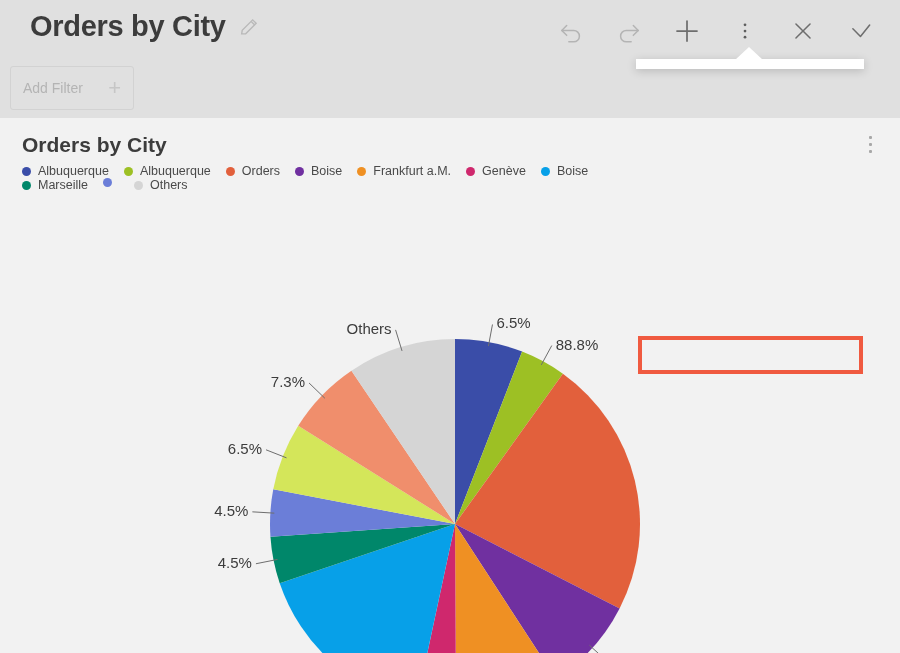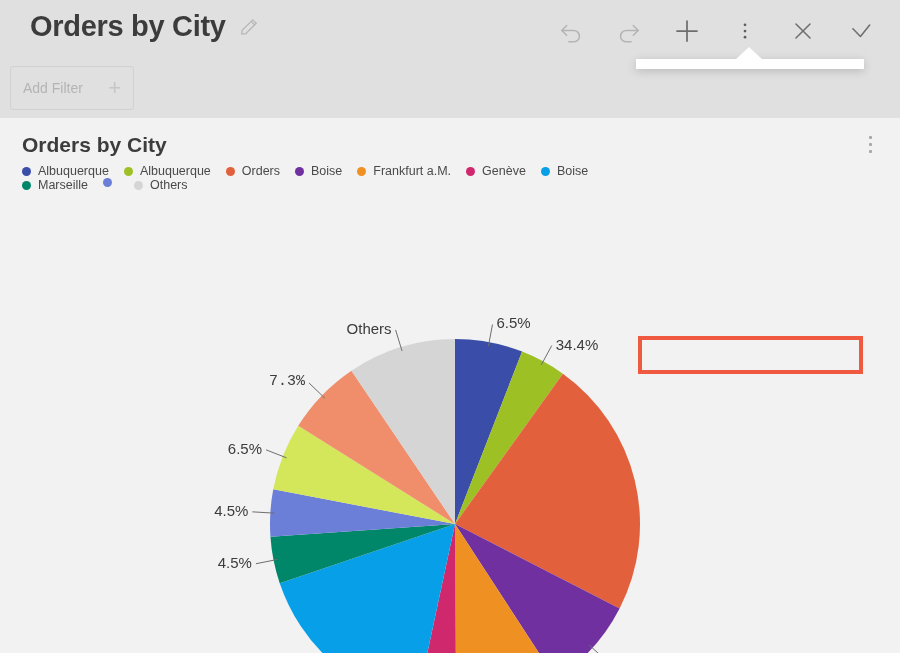--- a/index.html
+++ b/index.html
@@ -248,26 +248,26 @@
           <path d="M436.4231175474209,491.0441596896246 L434.1651539344002,512.9279802043857" stroke="#6e6e6e" stroke-width="1" fill="none"></path>
           <path d="M334.52899224175144,446.08418223356875 L319.8861073208593,462.50325410726225" stroke="#6e6e6e" stroke-width="1" fill="none"></path>
           <path d="M277.5031217384152,346.4380897819301 L255.9289155408745,350.74548191012053" stroke="#6e6e6e" stroke-width="1" fill="none"></path>
           <path d="M274.3254403185306,300.15087635303513 L252.3649966003409,298.83219834069683" stroke="#6e6e6e" stroke-width="1" fill="none"></path>
           <path d="M286.5208462671681,244.85036086667748 L266.04271708417195,236.81007323721286" stroke="#6e6e6e" stroke-width="1" fill="none"></path>
           <path d="M324.8394019247031,185.22552441500298 L309.0187767442802,169.9380190952796" stroke="#6e6e6e" stroke-width="1" fill="none"></path>
           <path d="M402.02579664399923,137.92564089733835 L395.58694319741346,116.88897846497065" stroke="#6e6e6e" stroke-width="1" fill="none"></path>
         </svg>
       <div id="pielabels">
           <div class="pct-label" style="top: 101.488px; left: 496.469px;">6.5%</div>
-          <div class="pct-label" style="top: 122.554px; left: 555.778px;">34.4%</div>
+          <div class="pct-label" style="top: 122.554px; left: 555.778px;">88.8%</div>
           <div class="pct-label" style="top: 436.977px; left: 609.729px;">9.1%</div>
           <div class="pct-label" style="top: 340.745px; left: 0px; width: 251.929px; text-align: right;">4.5%</div>
           <div class="pct-label" style="top: 288.832px; left: 0px; width: 248.365px; text-align: right;">4.5%</div>
           <div class="pct-label" style="top: 226.81px; left: 0px; width: 262.043px; text-align: right;">6.5%</div>
-          <div class="pct-label" style="top: 159.938px; left: 0px; width: 305.019px; text-align: right; font-family: Liberation Mono, monospace;">7.3%</div>
+          <div class="pct-label" style="top: 159.938px; left: 0px; width: 305.019px; text-align: right;">7.3%</div>
           <div class="pct-label" style="top: 106.889px; left: 0px; width: 391.587px; text-align: right;">Others</div>
         </div>
     </div>
   </div>
 
   <div class="menu-arrow"></div>
   <div class="menu" id="menu"></div>
   <div class="hl-box"></div>
 
 </div>

